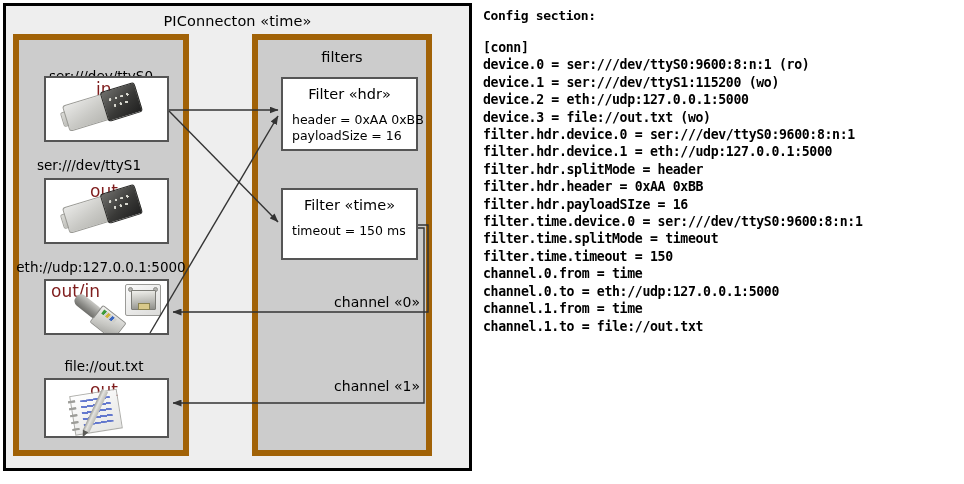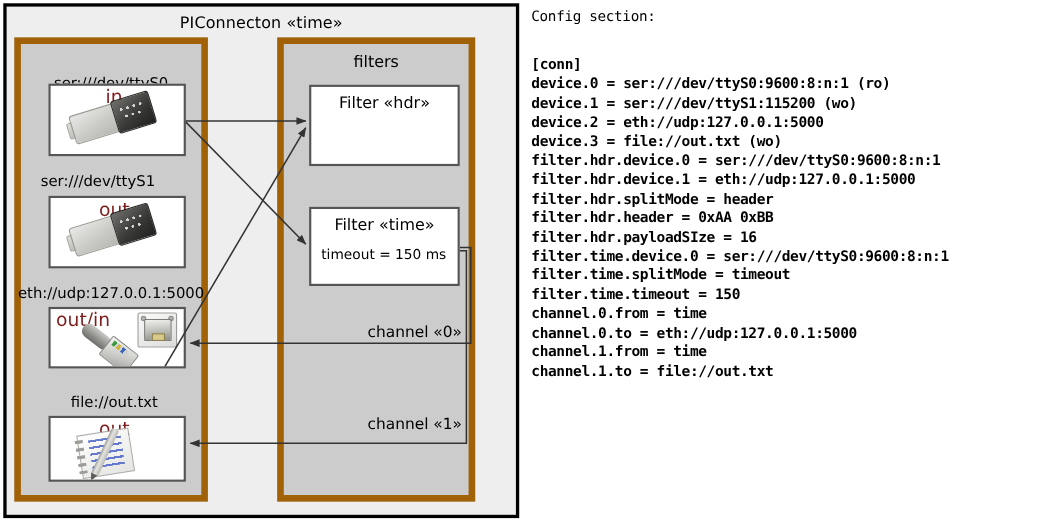--- a/index.html
+++ b/index.html
@@ -70,21 +70,21 @@
   
   #wires{position:absolute;left:0;top:0;width:472px;height:474px;
          pointer-events:none;}
 
   
   #config{
     position:absolute;left:483px;top:8px;width:478px;
   }
   #config-heading{
     font-family:"DejaVu Sans Mono","Liberation Mono",monospace;
-    font-weight:normal;font-size:13px;color:#000;margin-bottom:28px;
+    font-weight:bold;font-size:13px;color:#000;margin-bottom:16px;
     letter-spacing:-0.3px;
   }
   #config-lines{
     font-family:"DejaVu Sans Mono","Liberation Mono",monospace;
     font-weight:bold;font-size:13.2px;color:#000;line-height:17.4px;
     letter-spacing:-0.35px;white-space:pre;
   }
   #config-lines div{white-space:pre;}
 
   .db9{
@@ -251,20 +251,24 @@
         <div class="pencil"></div>
     </div>
   </div>
 
   <div class="panel" id="filters-panel">
     <div class="panel-title">filters</div>
   </div>
 
   <div class="filter-card" style="left:281px;top:77px;width:137px;height:74px;padding-left:40px;">
     <div class="filter-name">Filter «hdr»</div>
+    <div class="filter-props">
+      <div>header = 0xAA 0xBB</div>
+      <div>payloadSize = 16</div>
+    </div>
   </div>
 
   <div class="filter-card" style="left:281px;top:188px;width:137px;height:72px;">
     <div class="filter-name">Filter «time»</div>
     <div class="filter-props">
       <div>timeout = 150 ms</div>
     </div>
   </div>
 
   <div class="channel-label" style="left:230px;top:294px;width:190px;">channel «0»</div>

